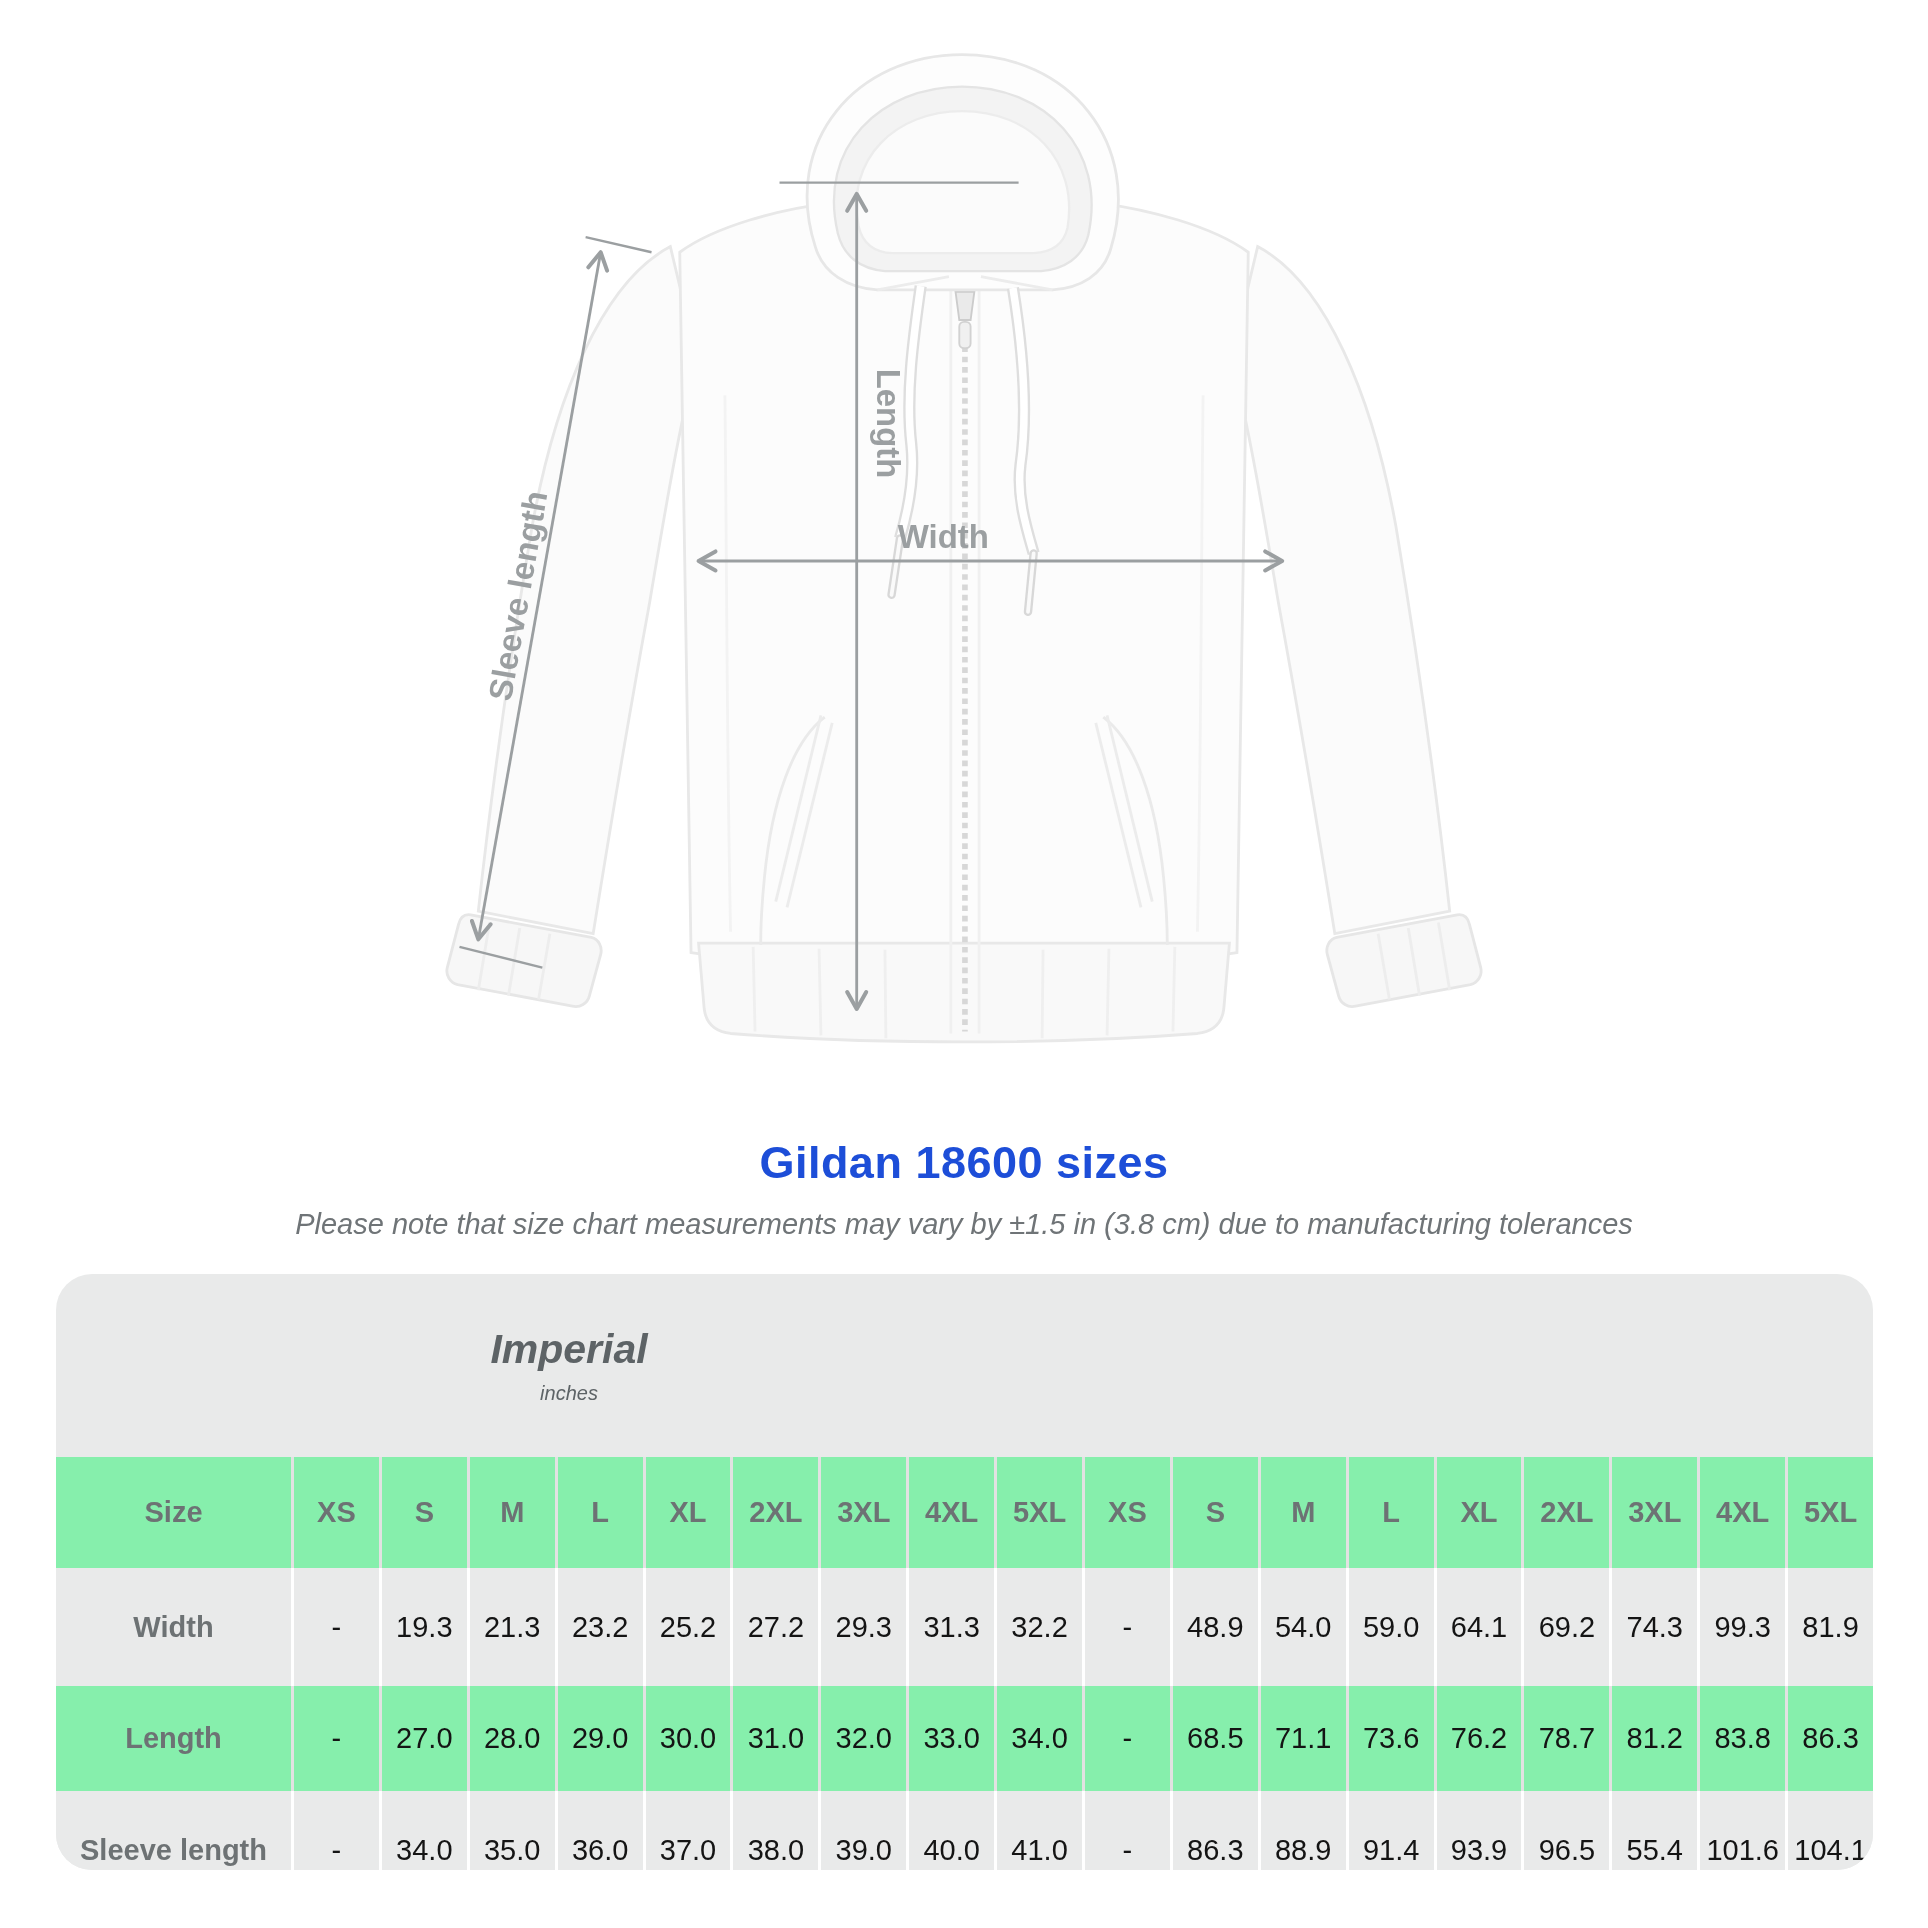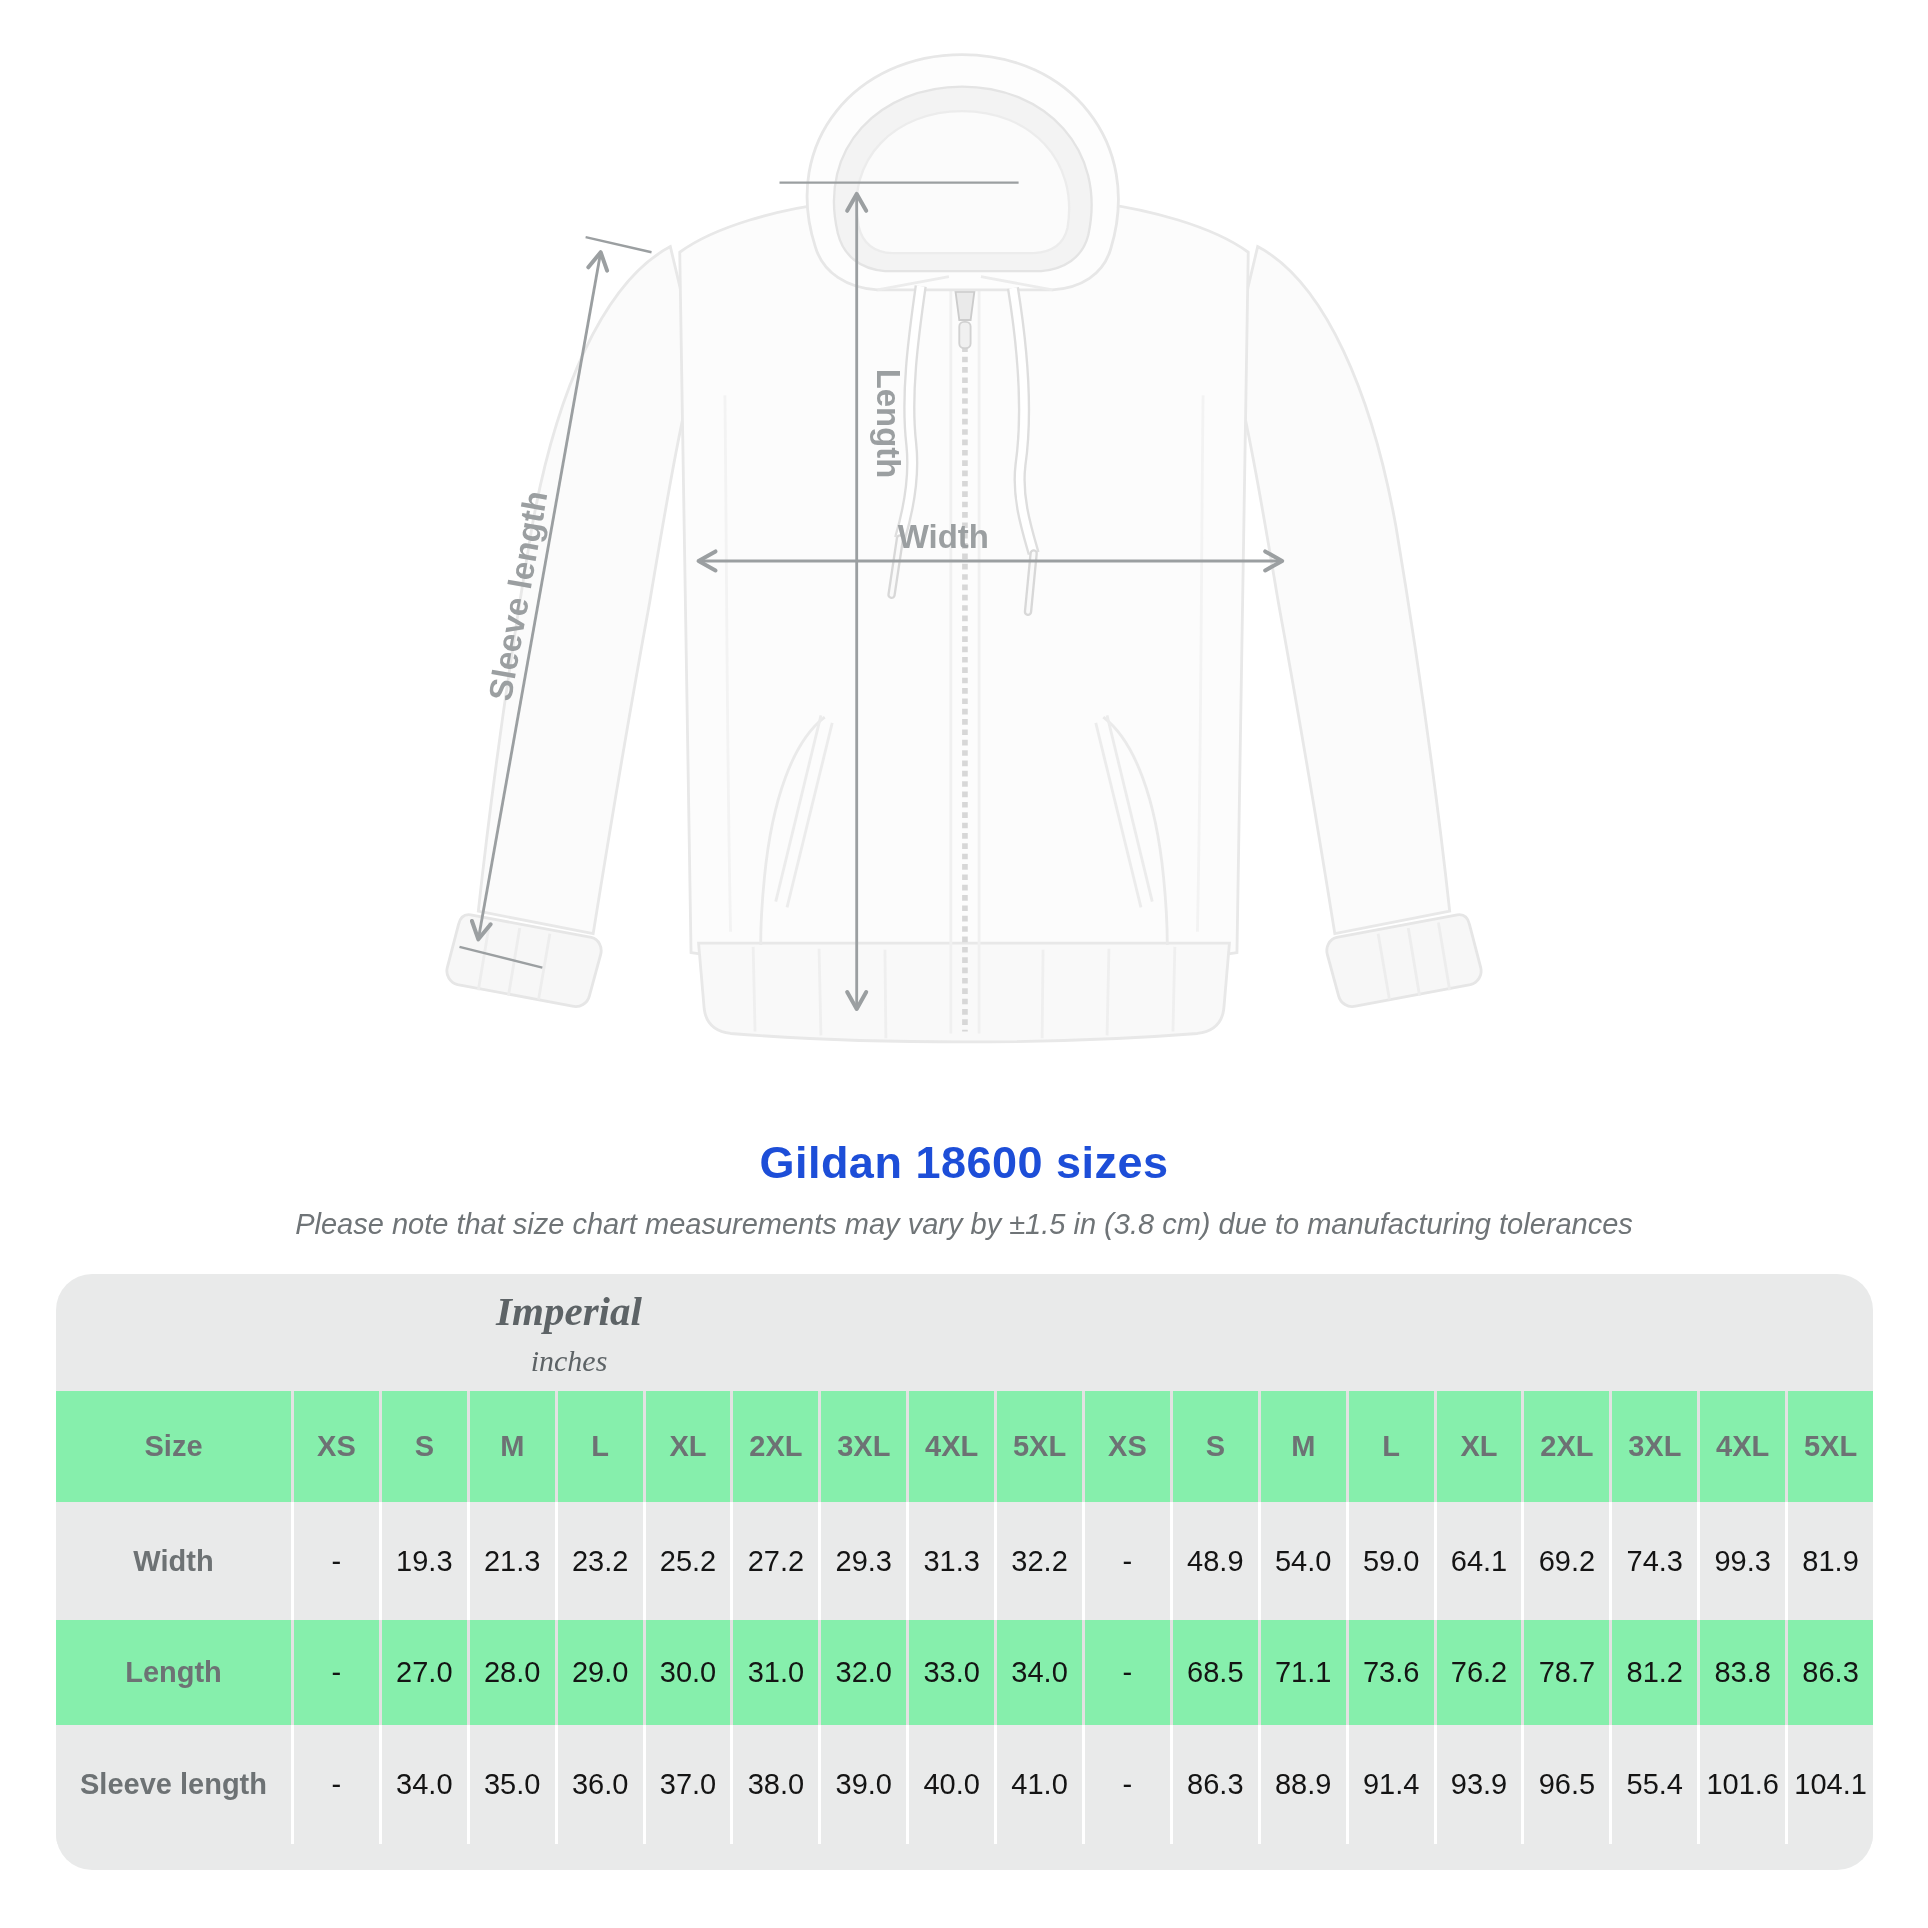--- a/index.html
+++ b/index.html
@@ -11,24 +11,24 @@
 
   
   .title{position:absolute;top:1137px;left:0;width:1928px;text-align:center;
          font-size:45px;font-weight:bold;color:#1d4ed8;letter-spacing:0.5px;}
   .subtitle{position:absolute;top:1208px;left:0;width:1928px;text-align:center;
          font-size:29px;font-style:italic;color:#6f7477;}
 
   
   .size-table{position:absolute;top:1274px;left:56px;width:1817px;height:596px;
          background:#e9eaea;border-radius:36px;overflow:hidden;}
-  .band{display:grid;grid-template-columns:1026px 791px;height:117px;font-family:Liberation Serif, serif;}
+  .band{display:grid;grid-template-columns:1026px 791px;height:183px;}
   .band-half{display:flex;flex-direction:column;align-items:center;justify-content:center;gap:9.4px;}
   .band-title{font-size:41px;font-weight:bold;font-style:italic;color:#5d6366;}
-  .band-unit{font-size:30px;font-style:italic;color:#5d6366;}
+  .band-unit{font-size:20px;font-style:italic;color:#5d6366;}
 
   .trow{display:grid;grid-template-columns:235px repeat(18,1fr);}
   .trow .cell{display:flex;align-items:center;justify-content:center;overflow:hidden;}
   .row-header{height:111px;}
   .row-data-1{height:118px;}
   .row-data-2{height:105px;}
   .row-data-3{height:119px;}
 
   .row-white .cell{background:#86efac;border-left:3.8px solid #e2e2e2;}
   .row-white .cell:first-child{border-left:none;}

